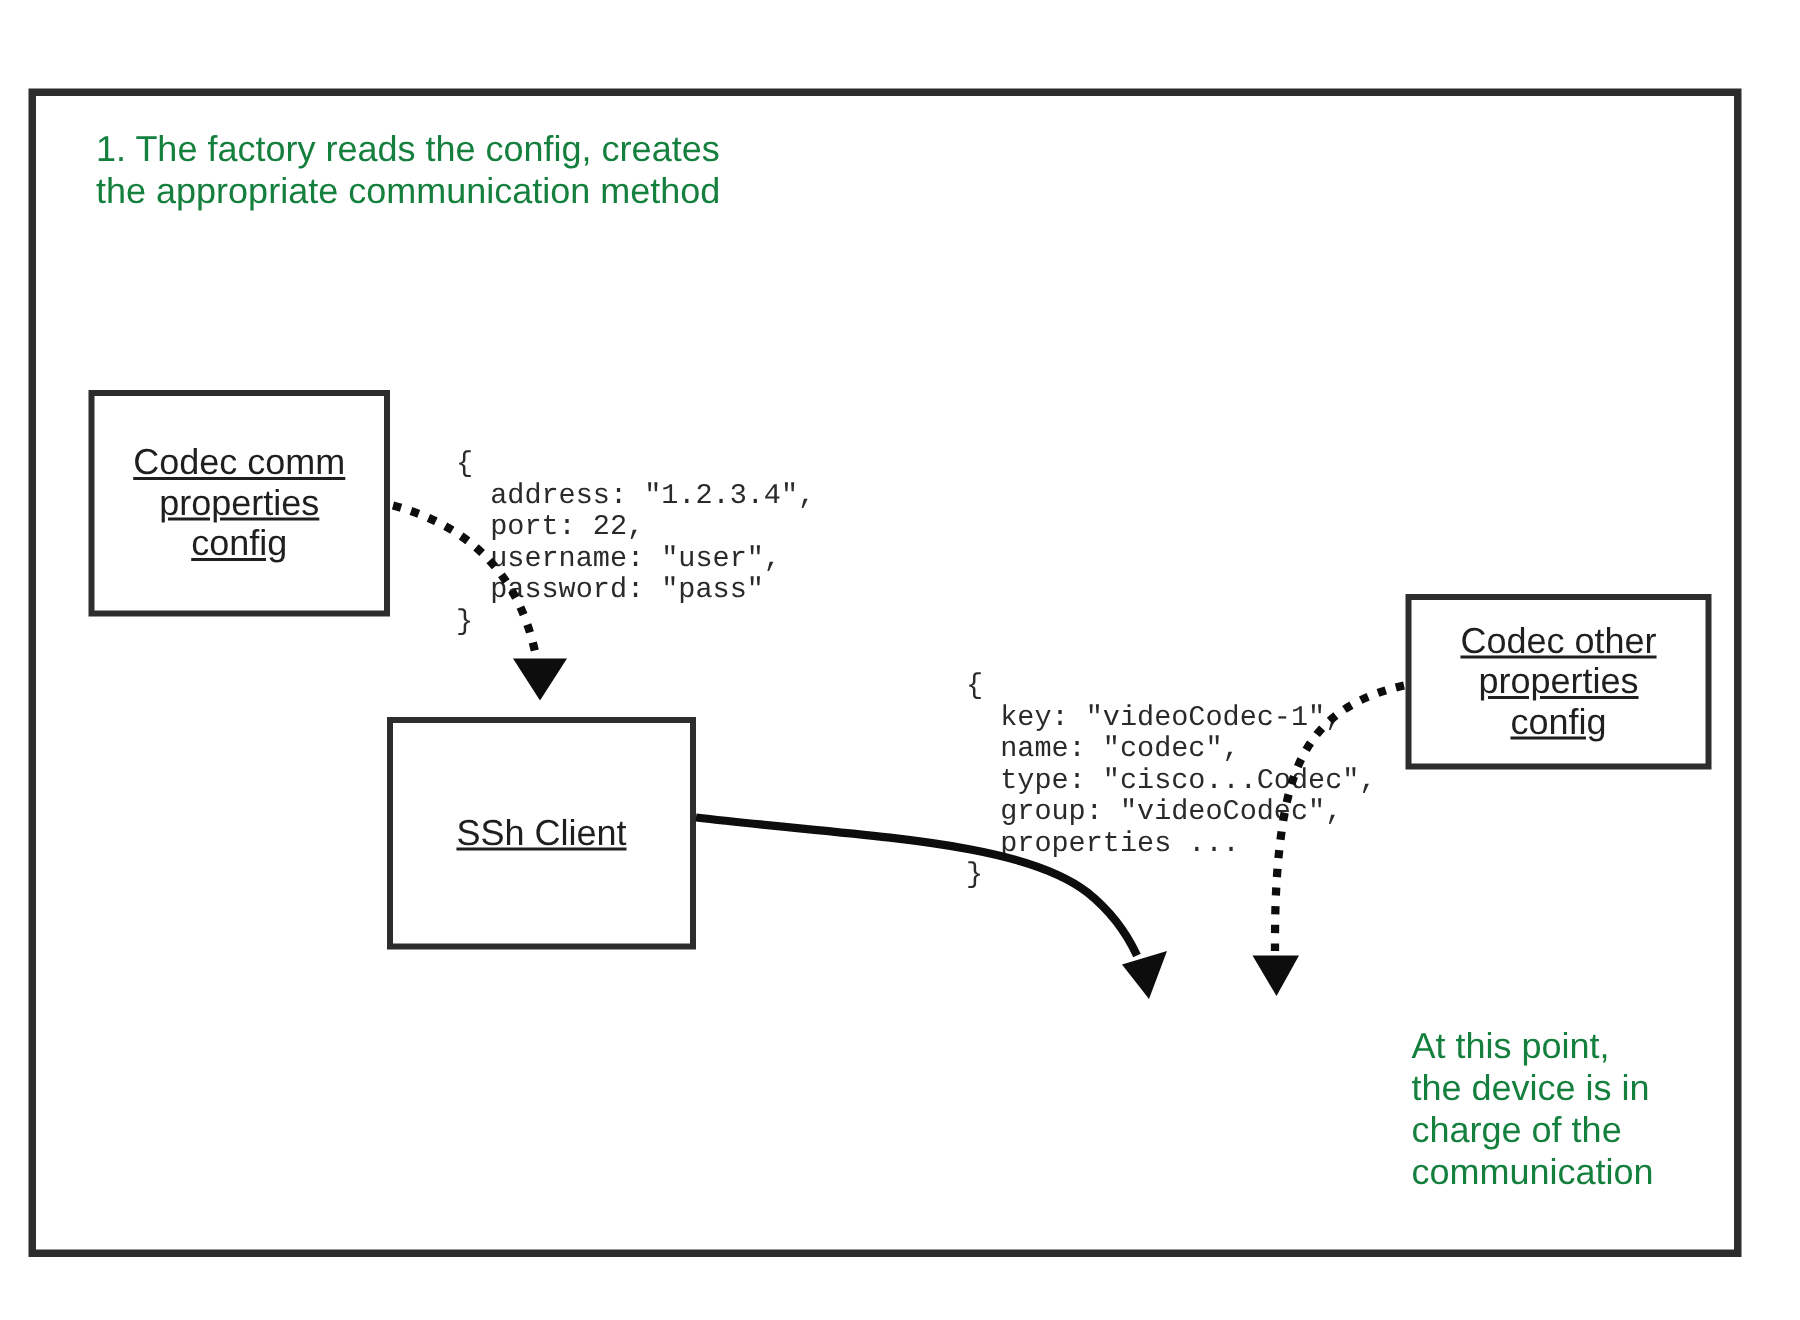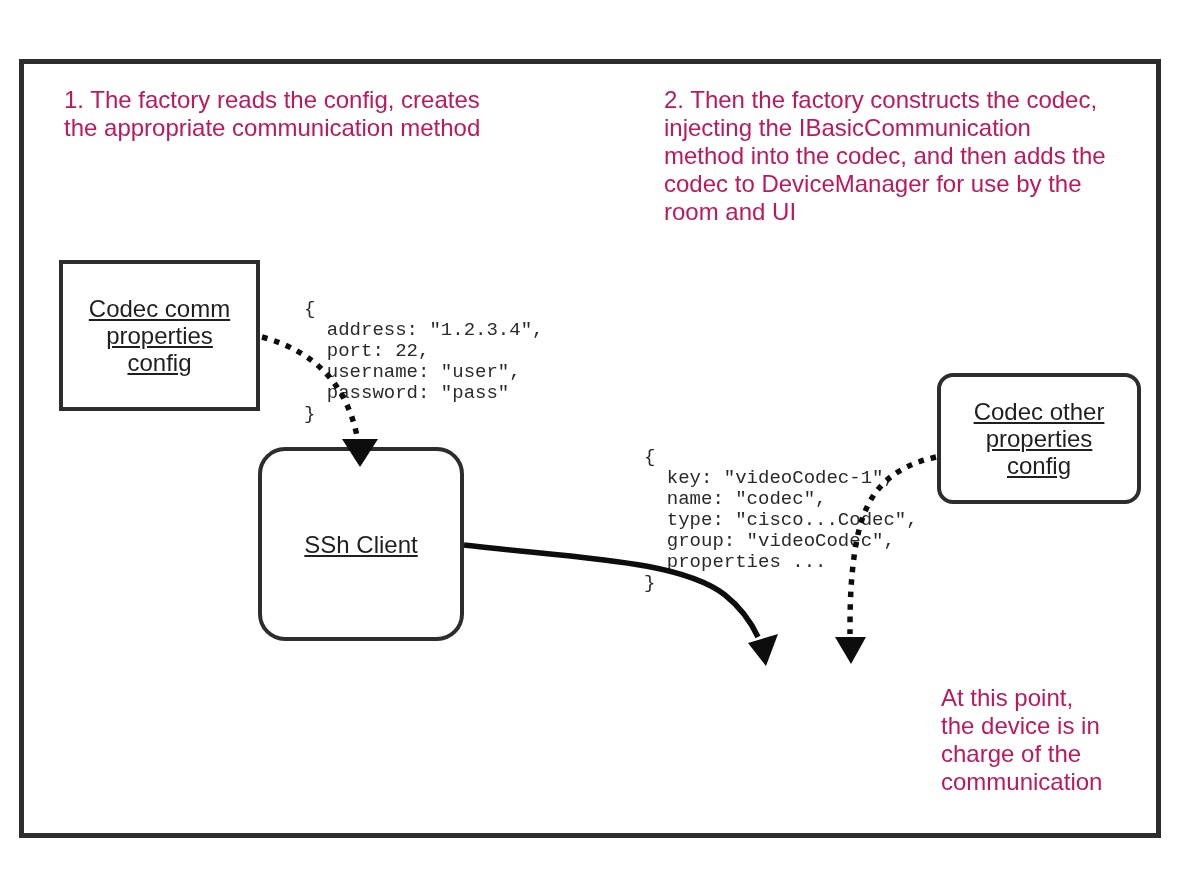--- a/index.html
+++ b/index.html
@@ -23,42 +23,42 @@
     width: 1132px;
     height: 769px;
     border: 5px solid #2d2d2d;
     background: transparent;
   }
   .note {
     position: absolute;
     font-size: 24px;
     line-height: 28px;
     white-space: pre;
-    color: #be185d;
+    color: #15803d;
   }
   .note-step1 { left: 64px;  top: 86px; }
   .note-step2 { left: 664px; top: 86px; }
   .note-endpoint { left: 941px; top: 684px; }
   .dbox {
     position: absolute;
     border: 4px solid #2d2d2d;
     background: #ffffff;
     display: flex;
     align-items: center;
     justify-content: center;
     text-align: center;
     font-size: 24px;
     line-height: 27px;
     white-space: pre;
     box-sizing: border-box;
     text-decoration: underline;
   }
   .box-codec-comm  { left: 59px;  top: 260px; width: 201px; height: 151px; }
-  .box-ssh         { left: 258px; top: 447px; width: 206px; height: 194px; border-radius: 27px; }
-  .box-codec-other { left: 937px; top: 373px; width: 204px; height: 131px; border-radius: 16px; }
+  .box-ssh         { left: 258px; top: 478px; width: 206px; height: 155px; }
+  .box-codec-other { left: 937px; top: 396px; width: 204px; height: 117px; }
   .box-cisco       { left: 708px; top: 662px; width: 190px; height: 152px; }
   .code {
     position: absolute;
     font-family: "Liberation Mono", "DejaVu Sans Mono", monospace;
     font-size: 19px;
     line-height: 21px;
     white-space: pre;
     color: #2a2a2a;
   }
   .code-comm  { left: 304px; top: 299px; }
@@ -75,25 +75,20 @@
 </head>
 <body>
 
 <div id="canvas">
 
   <div class="frame"></div>
 
   <div class="note note-step1">1. The factory reads the config, creates
 the appropriate communication method</div>
 
-  <div class="note note-step2">2. Then the factory constructs the codec,
-injecting the IBasicCommunication
-method into the codec, and then adds the
-codec to DeviceManager for use by the
-room and UI</div>
 
   <div class="dbox box-codec-comm">
     <span>Codec comm
 properties
 config</span>
   </div>
 
   <div class="code code-comm">{
   address: "1.2.3.4",
   port: 22,

